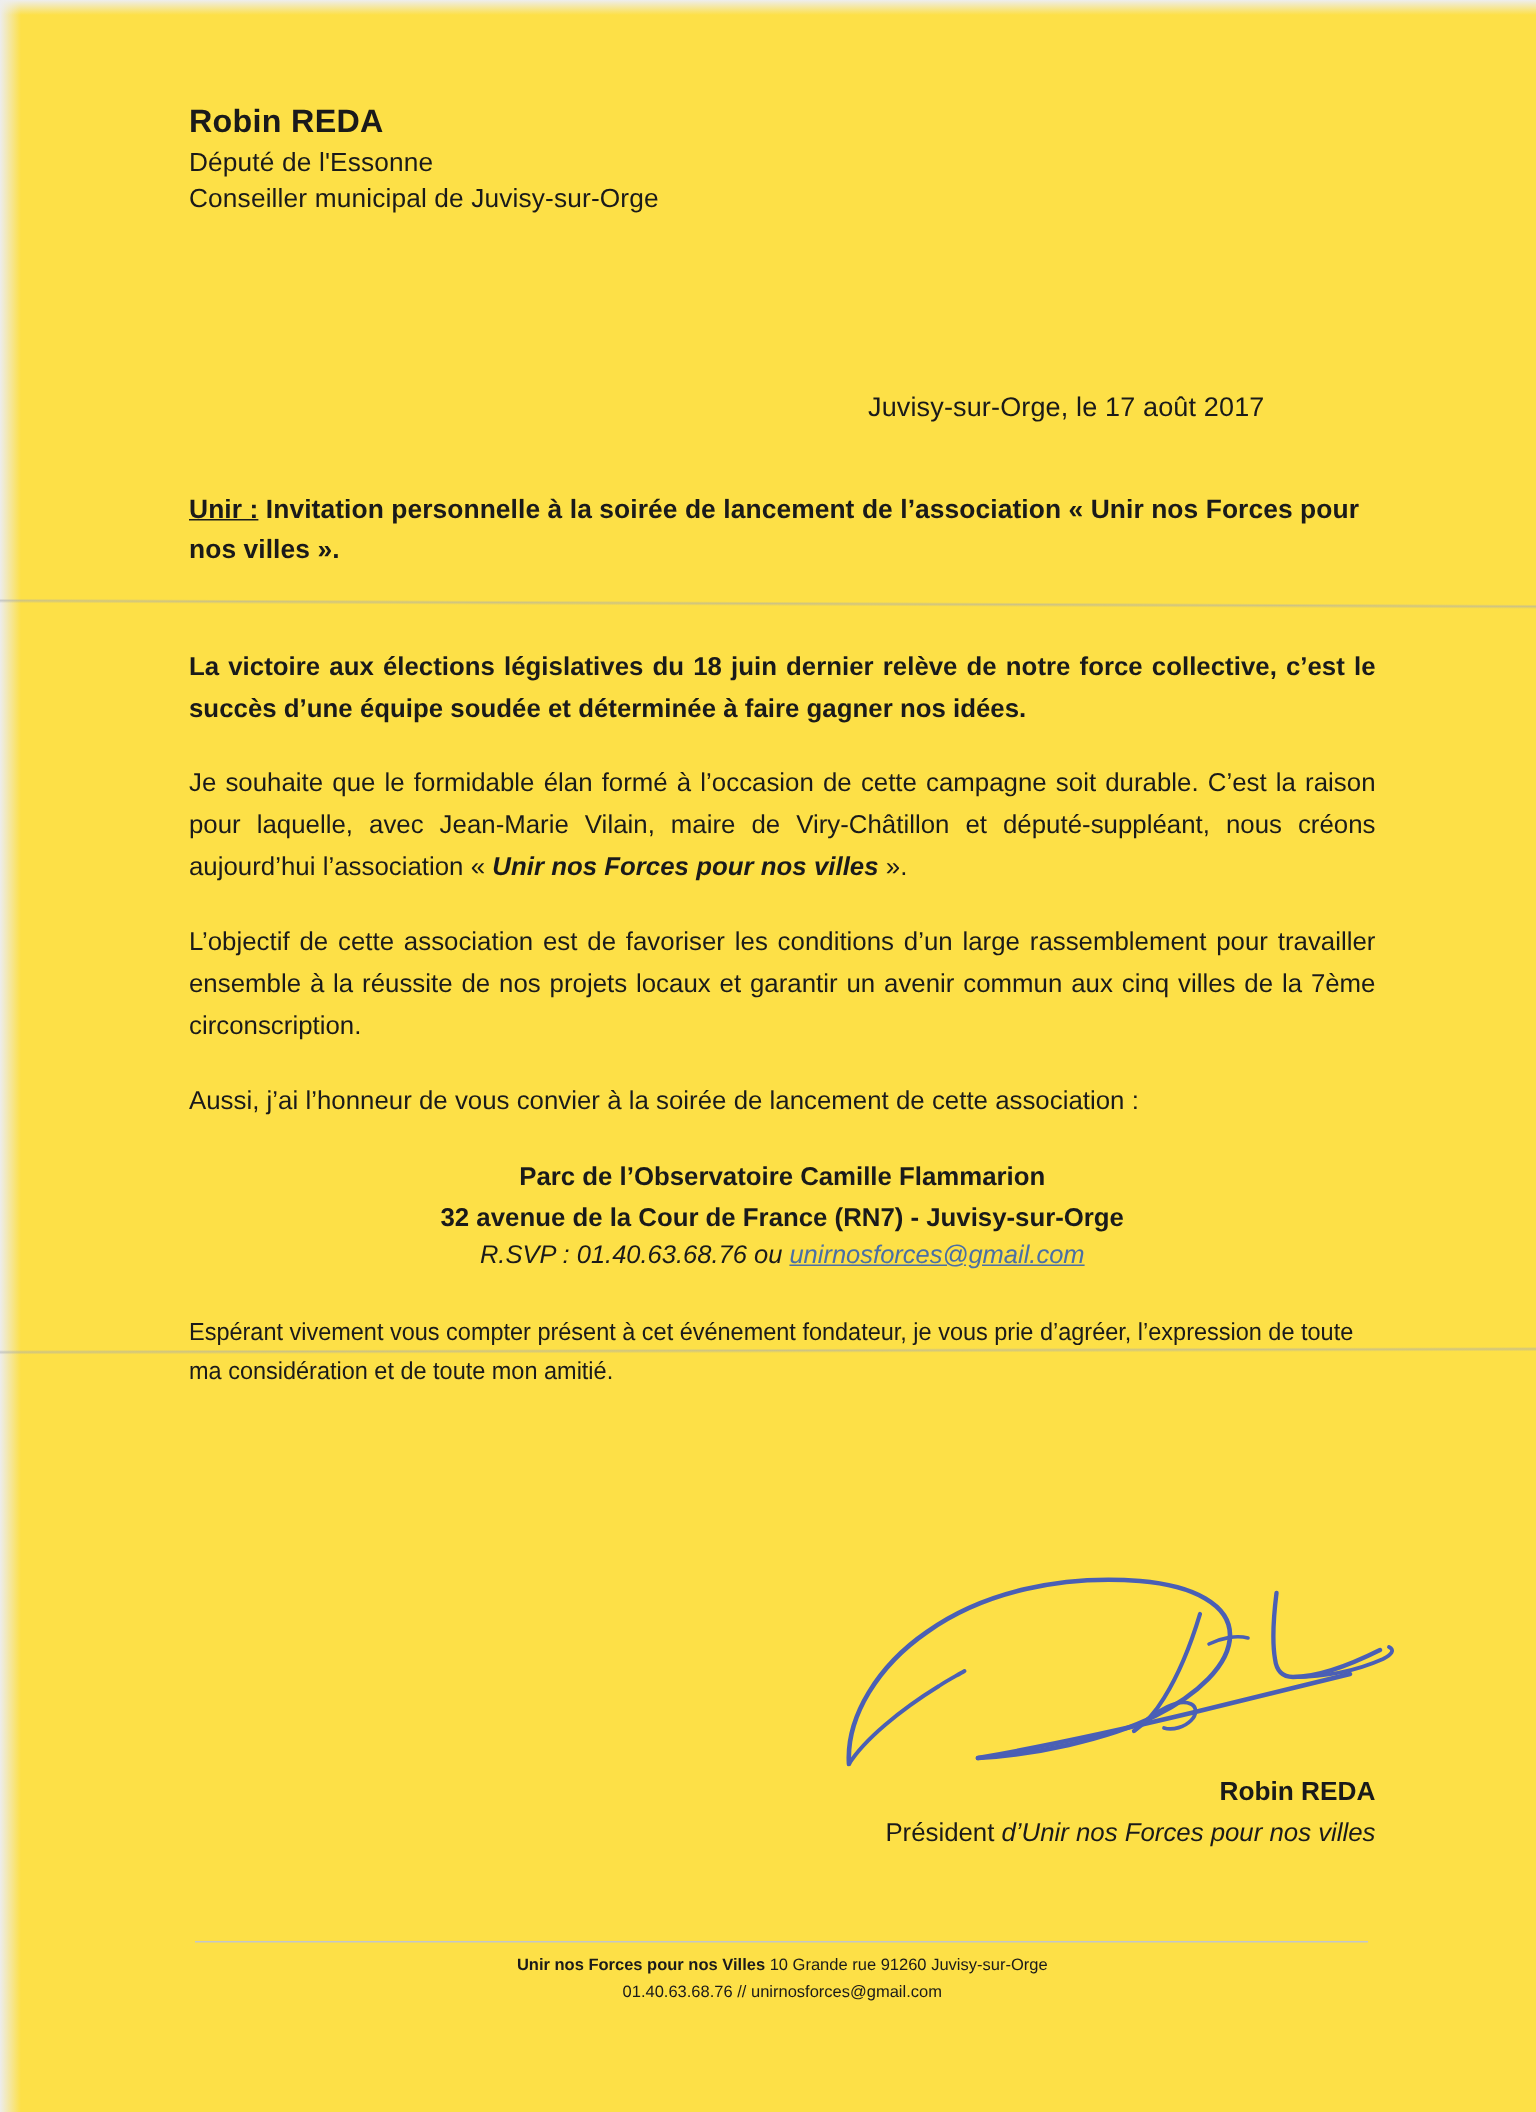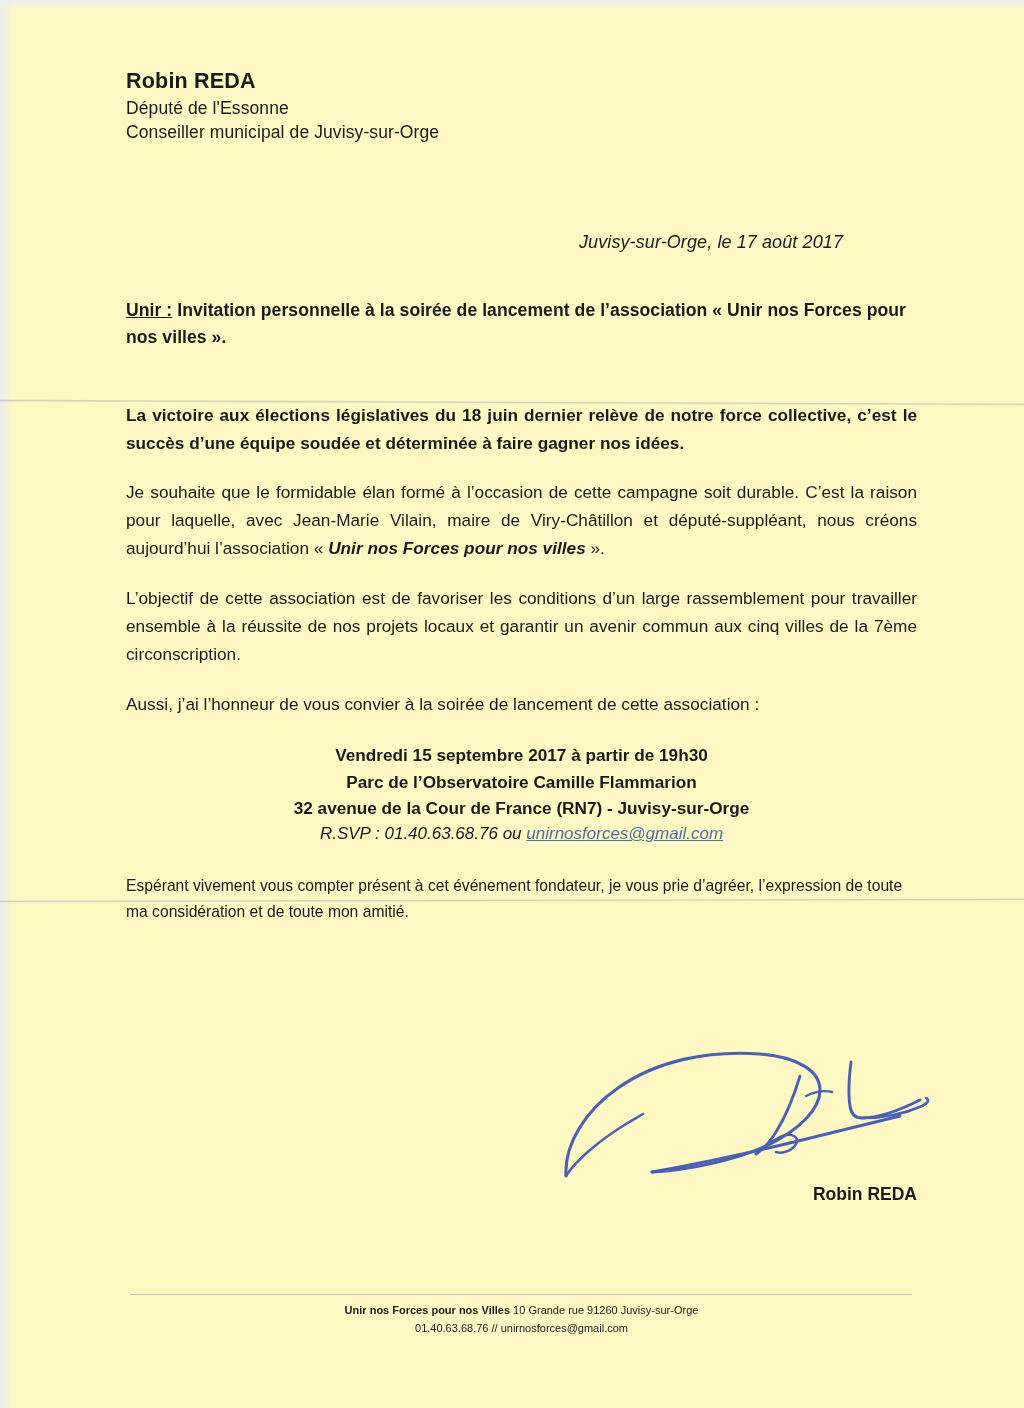--- a/index.html
+++ b/index.html
@@ -7,21 +7,21 @@
     padding: 0;
     background: #ffffff;
   }
   body {
     font-family: "Liberation Sans", sans-serif;
   }
   .page {
     position: relative;
     width: 1024px;
     height: 1408px;
-    background: #fef9c3;
+    background: #fde047;
     overflow: hidden;
     color: #1a1a1a;
   }
   
   .scan-edge-left {
     position: absolute;
     left: 0; top: 0;
     width: 14px; height: 100%;
     background: linear-gradient(to right, #ededed, rgba(255,255,255,0));
     pointer-events: none;
@@ -66,26 +66,25 @@
     line-height: 1.28;
   }
   .lh-line {
     font-size: 17.5px;
     line-height: 1.42;
     letter-spacing: 0.1px;
   }
 
   
   .date-line {
-    margin-top: 87px;
+    margin-top: 116px;
     text-align: right;
     font-size: 18px;
     padding-right: 74px;
     letter-spacing: 0.1px;
-    font-style: italic;
   }
 
   
   .objet {
     margin-top: 44px;
     font-size: 17.6px;
     font-weight: bold;
     line-height: 1.52;
     letter-spacing: 0.05px;
   }
@@ -209,21 +208,20 @@
 
     <div class="body-para p-2">
       <span>Je souhaite que le formidable élan formé à l’occasion de cette campagne soit durable. C’est la raison pour laquelle, avec Jean-Marie Vilain, maire de Viry-Châtillon et député-suppléant, nous créons aujourd’hui l’association « </span><span class="bi">Unir nos Forces pour nos villes</span><span> ».</span>
     </div>
 
     <div class="body-para p-3">L’objectif de cette association est de favoriser les conditions d’un large rassemblement pour travailler ensemble à la réussite de nos projets locaux et garantir un avenir commun aux cinq villes de la 7ème circonscription.</div>
 
     <div class="body-para p-4">Aussi, j’ai l’honneur de vous convier à la soirée de lancement de cette association :</div>
 
     <div class="event">
-      <div>Vendredi 15 septembre 2017 à partir de 19h30</div>
       <div>Parc de l’Observatoire Camille Flammarion</div>
       <div>32 avenue de la Cour de France (RN7) - Juvisy-sur-Orge</div>
       <div class="rsvp"><span>R.SVP : 01.40.63.68.76 ou </span><a class="maillink" href="#">unirnosforces@gmail.com</a></div>
     </div>
 
     <div class="closing">Espérant vivement vous compter présent à cet événement fondateur, je vous prie d’agréer, l’expression de toute ma considération et de toute mon amitié.</div>
 
   </div>
 
   <div class="sig-wrap">
@@ -236,20 +234,21 @@
         <path d="M208 106 C 214 100, 222 94, 230 90 C 236 87, 242 86, 246 88 C 250 90, 250 95, 246 99 C 242 103, 234 106, 228 104" stroke-width="2.5"></path>
         <path d="M258 48 C 266 44, 276 42, 284 44" stroke-width="2.4"></path>
         <path d="M303 14 C 301 30, 300 46, 302 58 C 303 66, 307 70, 314 70 C 330 70, 352 62, 372 52" stroke-width="2.9"></path>
         <path d="M314 70 C 334 70, 356 66, 374 58 C 380 55, 382 52, 378 50" stroke-width="2.6"></path>
       </g>
     </svg>
   </div>
 
   <div class="sign-off">
     <div class="sign-name">Robin REDA</div>
+    <div class="sign-role"><span>Président </span><span class="it">d’Unir nos Forces pour nos villes</span></div>
   </div>
 
   <div class="footer-rule"></div>
 
   <div class="footer">
     <div><span class="org">Unir nos Forces pour nos Villes</span><span> 10 Grande rue 91260 Juvisy-sur-Orge</span></div>
     <div>01.40.63.68.76 // unirnosforces@gmail.com</div>
   </div>
 
 </div>

